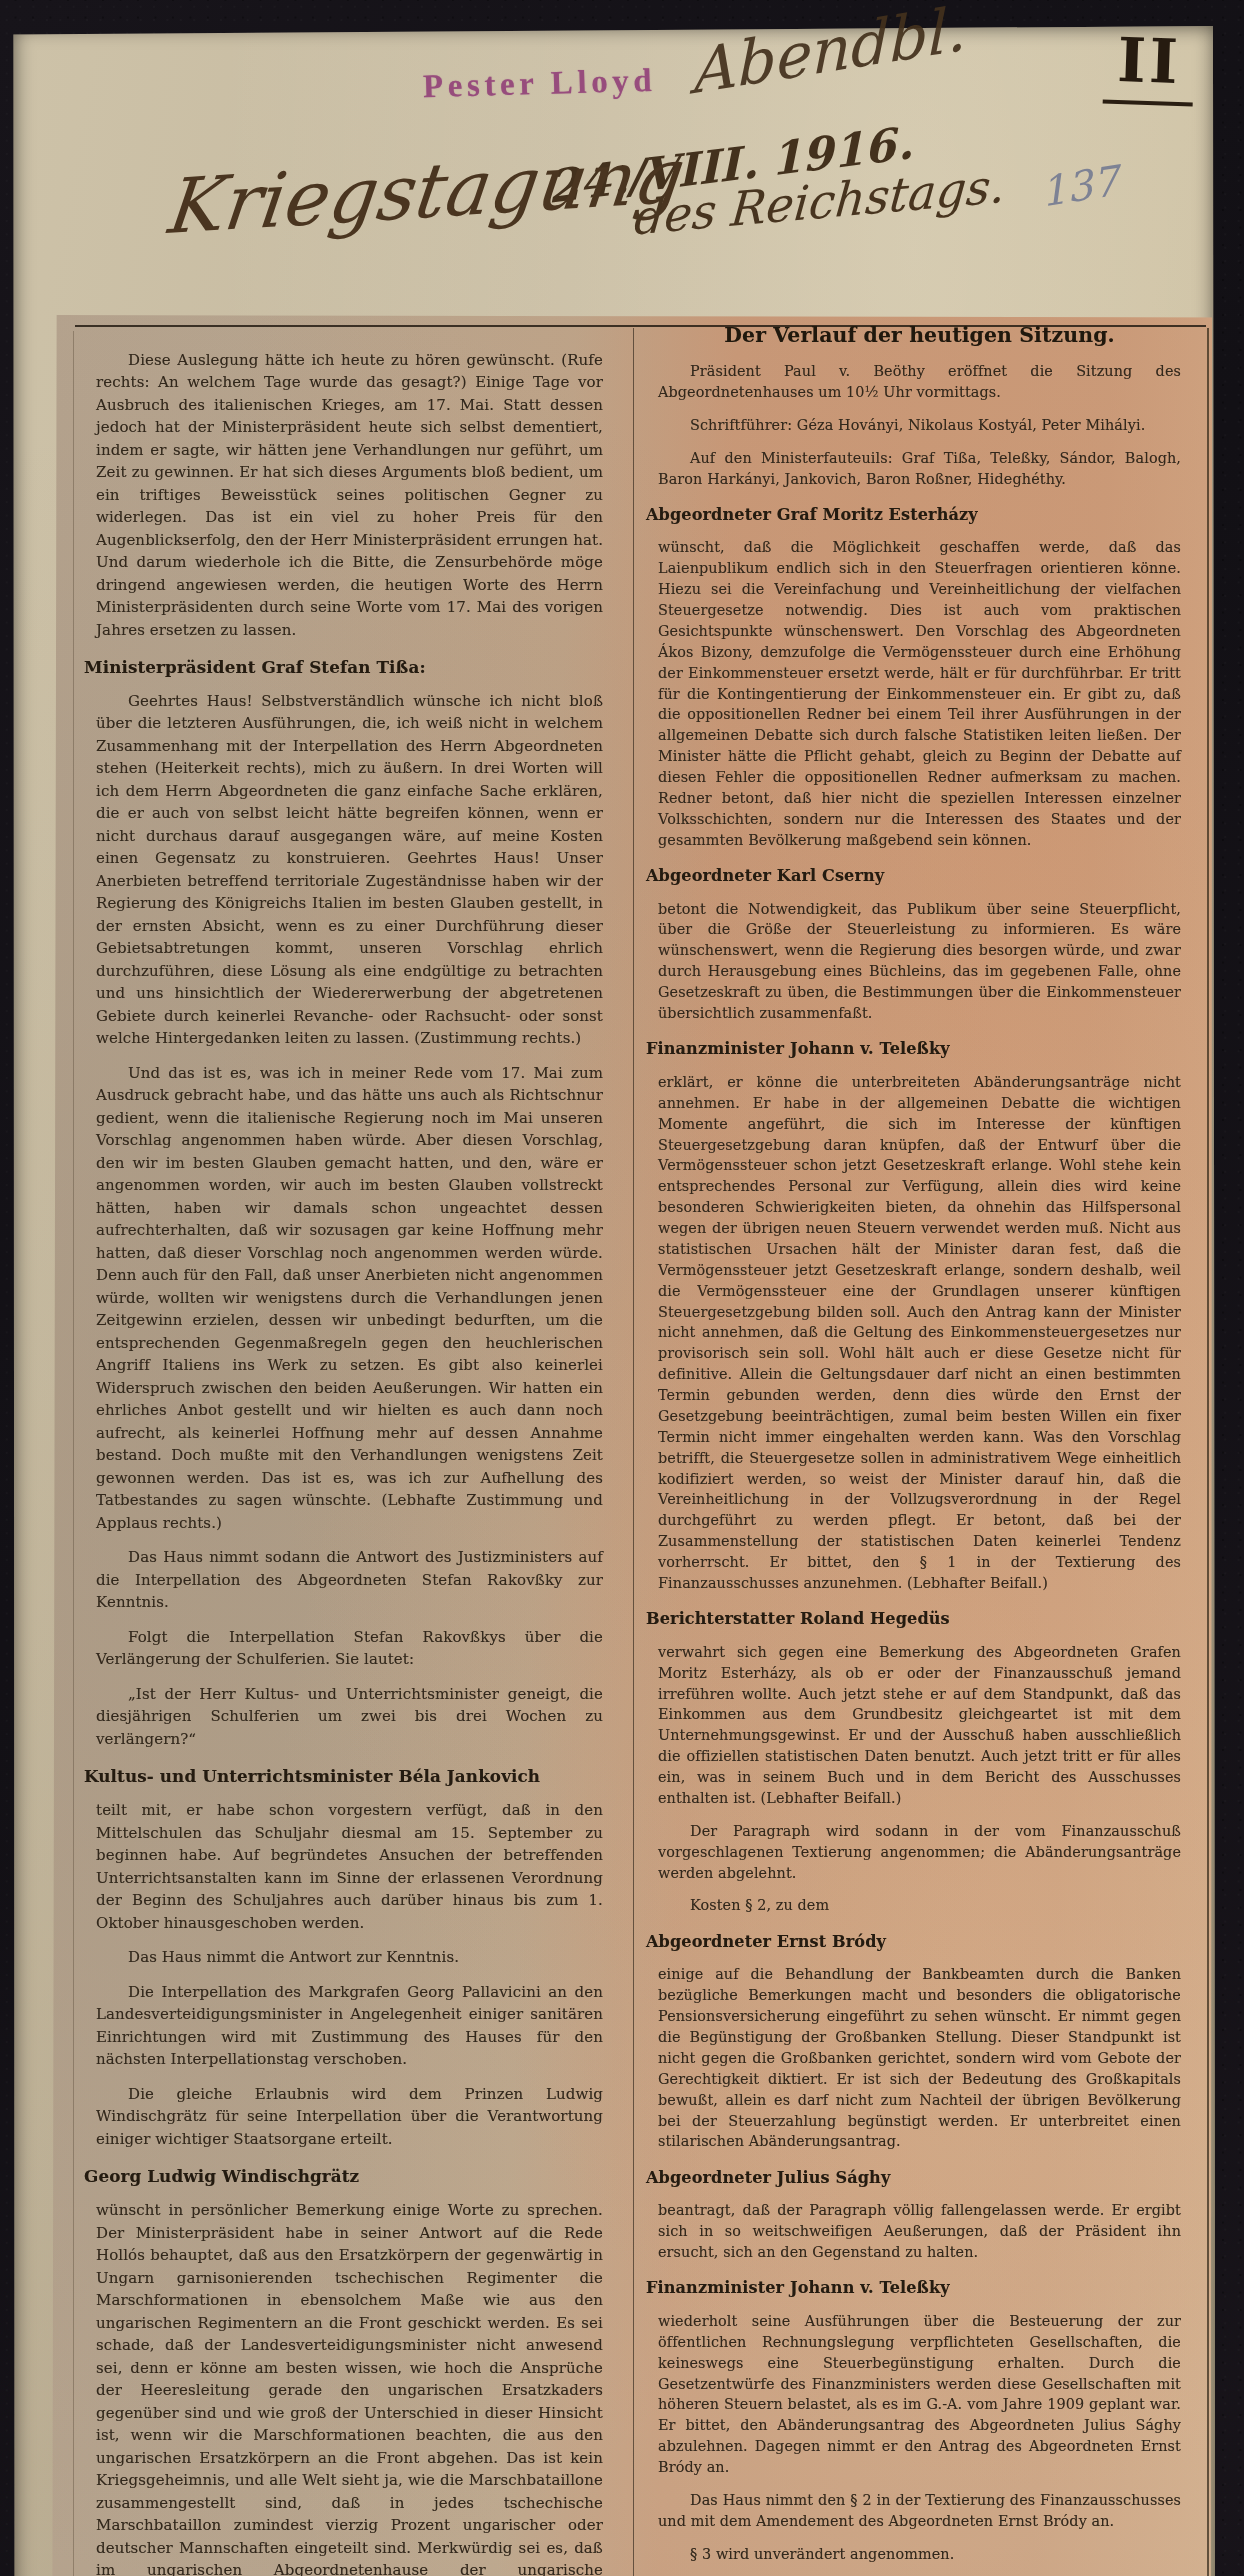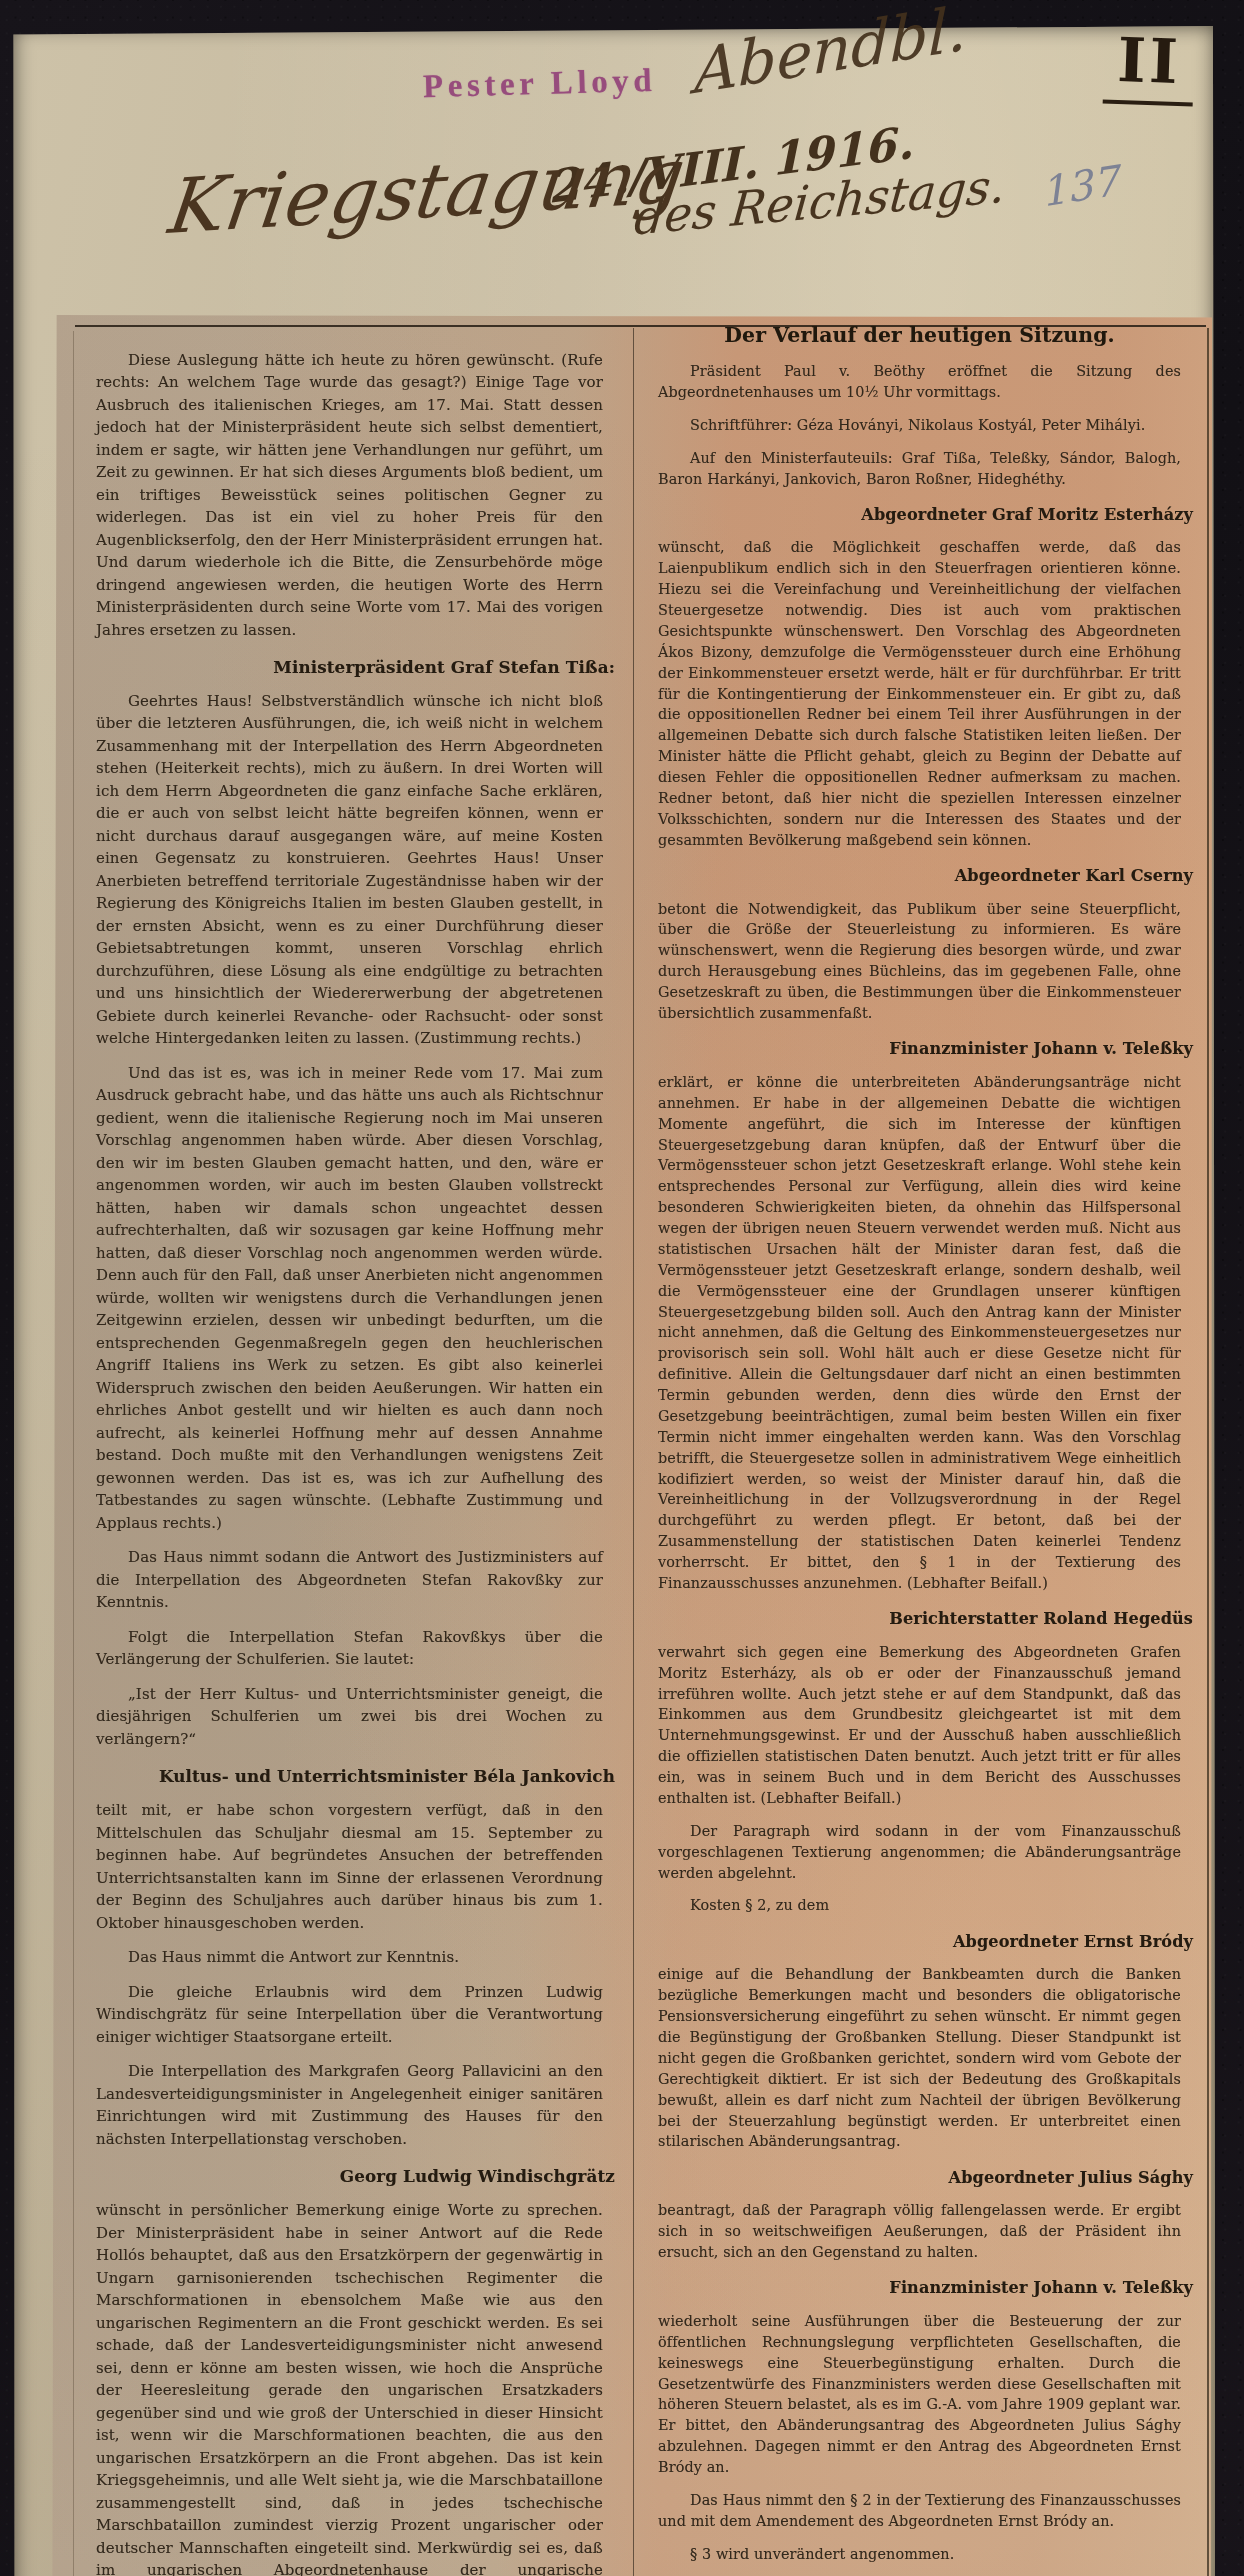--- a/index.html
+++ b/index.html
@@ -36,21 +36,21 @@
   .leftrule{position:absolute;left:20.6px;top:15.5px;width:1px;height:2442px;background:#4a3d2c;opacity:.35;}
   .rightrule{position:absolute;right:3.1px;top:13.4px;width:1.5px;height:2294px;background:#312617;opacity:.7;}
 
   .col{position:absolute;color:#32281c;}
   .col-left{left:32px;top:21.6px;width:531px;font-size:15px;line-height:1.5;}
   .col-right{left:594px;top:6px;width:547px;font-size:14.4px;line-height:1.45;}
   .blk{margin:12px;text-align:justify;letter-spacing:0.1px;
     text-shadow:0 0 0.5px rgba(48,38,25,0.35);}
   .blk.p,.blk.pq{text-indent:32px;}
   .blk.pq{font-style:normal;}
-  .blk.h{ text-align:right;font-weight:bold;font-size:1.12em;color:#241b10;
+  .blk.h{ text-align:left;font-weight:bold;font-size:1.12em;color:#241b10;
     margin:15.5px 0 12.4px;text-indent:0;line-height:1.25;}
   .blk.h1{text-align:center;font-weight:bold;font-size:1.42em;color:#20180d;
     margin:2.1px 0 13.4px;text-indent:0;line-height:1.2;}
 
   
   .hw{position:absolute;font-style:italic;color:#43311d;white-space:nowrap;
     font-family:"DejaVu Serif", serif;}
   .stamp{position:absolute;left:423px;top:65px;font-family:"Liberation Serif", serif;
     font-weight:bold;font-size:33px;letter-spacing:4.6px;color:rgba(148,70,122,0.88);
     transform:rotate(-1.6deg);text-shadow:0 0 1px rgba(148,70,122,0.55);}
@@ -88,22 +88,22 @@
         <div class="blk p">Diese Auslegung hätte ich heute zu hören gewünscht. (Rufe rechts: An welchem Tage wurde das gesagt?) Einige Tage vor Ausbruch des italienischen Krieges, am 17. Mai. Statt dessen jedoch hat der Ministerpräsident heute sich selbst dementiert, indem er sagte, wir hätten jene Verhandlungen nur geführt, um Zeit zu gewinnen. Er hat sich dieses Arguments bloß bedient, um ein triftiges Beweisstück seines politischen Gegner zu widerlegen. Das ist ein viel zu hoher Preis für den Augenblickserfolg, den der Herr Ministerpräsident errungen hat. Und darum wiederhole ich die Bitte, die Zensurbehörde möge dringend angewiesen werden, die heutigen Worte des Herrn Ministerpräsidenten durch seine Worte vom 17. Mai des vorigen Jahres ersetzen zu lassen.</div>
         <div class="blk h">Ministerpräsident Graf Stefan Tißa:</div>
         <div class="blk p">Geehrtes Haus! Selbstverständlich wünsche ich nicht bloß über die letzteren Ausführungen, die, ich weiß nicht in welchem Zusammenhang mit der Interpellation des Herrn Abgeordneten stehen (Heiterkeit rechts), mich zu äußern. In drei Worten will ich dem Herrn Abgeordneten die ganz einfache Sache erklären, die er auch von selbst leicht hätte begreifen können, wenn er nicht durchaus darauf ausgegangen wäre, auf meine Kosten einen Gegensatz zu konstruieren. Geehrtes Haus! Unser Anerbieten betreffend territoriale Zugeständnisse haben wir der Regierung des Königreichs Italien im besten Glauben gestellt, in der ernsten Absicht, wenn es zu einer Durchführung dieser Gebietsabtretungen kommt, unseren Vorschlag ehrlich durchzuführen, diese Lösung als eine endgültige zu betrachten und uns hinsichtlich der Wiedererwerbung der abgetretenen Gebiete durch keinerlei Revanche- oder Rachsucht- oder sonst welche Hintergedanken leiten zu lassen. (Zustimmung rechts.)</div>
         <div class="blk p">Und das ist es, was ich in meiner Rede vom 17. Mai zum Ausdruck gebracht habe, und das hätte uns auch als Richtschnur gedient, wenn die italienische Regierung noch im Mai unseren Vorschlag angenommen haben würde. Aber diesen Vorschlag, den wir im besten Glauben gemacht hatten, und den, wäre er angenommen worden, wir auch im besten Glauben vollstreckt hätten, haben wir damals schon ungeachtet dessen aufrechterhalten, daß wir sozusagen gar keine Hoffnung mehr hatten, daß dieser Vorschlag noch angenommen werden würde. Denn auch für den Fall, daß unser Anerbieten nicht angenommen würde, wollten wir wenigstens durch die Verhandlungen jenen Zeitgewinn erzielen, dessen wir unbedingt bedurften, um die entsprechenden Gegenmaßregeln gegen den heuchlerischen Angriff Italiens ins Werk zu setzen. Es gibt also keinerlei Widerspruch zwischen den beiden Aeußerungen. Wir hatten ein ehrliches Anbot gestellt und wir hielten es auch dann noch aufrecht, als keinerlei Hoffnung mehr auf dessen Annahme bestand. Doch mußte mit den Verhandlungen wenigstens Zeit gewonnen werden. Das ist es, was ich zur Aufhellung des Tatbestandes zu sagen wünschte. (Lebhafte Zustimmung und Applaus rechts.)</div>
         <div class="blk p">Das Haus nimmt sodann die Antwort des Justizministers auf die Interpellation des Abgeordneten Stefan Rakovßky zur Kenntnis.</div>
         <div class="blk p">Folgt die Interpellation Stefan Rakovßkys über die Verlängerung der Schulferien. Sie lautet:</div>
         <div class="blk pq">„Ist der Herr Kultus- und Unterrichtsminister geneigt, die diesjährigen Schulferien um zwei bis drei Wochen zu verlängern?“</div>
         <div class="blk h">Kultus- und Unterrichtsminister Béla Jankovich</div>
         <div class="blk p0">teilt mit, er habe schon vorgestern verfügt, daß in den Mittelschulen das Schuljahr diesmal am 15. September zu beginnen habe. Auf begründetes Ansuchen der betreffenden Unterrichtsanstalten kann im Sinne der erlassenen Verordnung der Beginn des Schuljahres auch darüber hinaus bis zum 1. Oktober hinausgeschoben werden.</div>
         <div class="blk p">Das Haus nimmt die Antwort zur Kenntnis.</div>
+        <div class="blk p">Die Interpellation des Markgrafen Georg Pallavicini an den Landesverteidigungsminister in Angelegenheit einiger sanitären Einrichtungen wird mit Zustimmung des Hauses für den nächsten Interpellationstag verschoben.</div>
         <div class="blk p">Die gleiche Erlaubnis wird dem Prinzen Ludwig Windischgrätz für seine Interpellation über die Verantwortung einiger wichtiger Staatsorgane erteilt.</div>
-        <div class="blk p">Die Interpellation des Markgrafen Georg Pallavicini an den Landesverteidigungsminister in Angelegenheit einiger sanitären Einrichtungen wird mit Zustimmung des Hauses für den nächsten Interpellationstag verschoben.</div>
         <div class="blk h">Georg Ludwig Windischgrätz</div>
         <div class="blk p0">wünscht in persönlicher Bemerkung einige Worte zu sprechen. Der Ministerpräsident habe in seiner Antwort auf die Rede Hollós behauptet, daß aus den Ersatzkörpern der gegenwärtig in Ungarn garnisonierenden tschechischen Regimenter die Marschformationen in ebensolchem Maße wie aus den ungarischen Regimentern an die Front geschickt werden. Es sei schade, daß der Landesverteidigungsminister nicht anwesend sei, denn er könne am besten wissen, wie hoch die Ansprüche der Heeresleitung gerade den ungarischen Ersatzkaders gegenüber sind und wie groß der Unterschied in dieser Hinsicht ist, wenn wir die Marschformationen beachten, die aus den ungarischen Ersatzkörpern an die Front abgehen. Das ist kein Kriegsgeheimnis, und alle Welt sieht ja, wie die Marschbataillone zusammengestellt sind, daß in jedes tschechische Marschbataillon zumindest vierzig Prozent ungarischer oder deutscher Mannschaften eingeteilt sind. Merkwürdig sei es, daß im ungarischen Abgeordnetenhause der ungarische Ministerpräsident sich so schwer davon überzeugen lasse, daß unsere Blutopfer wirklich so groß sind und die Verhältniszahl der ungarischen Truppen um so vieles größer als bei anderen Truppen ist. (So ist's! Applaus links.)</div>
         <div class="blk h">Ministerpräsident Graf Stefan Tißa:</div>
         <div class="blk p">Geehrtes Haus! In eine ins einzelne gehende Detaillierung dieser Frage dürfen wir uns wirklich nicht einlassen. (Zustimmung rechts.) Den Herrn Abgeordneten mache ich bloß darauf aufmerksam, daß niemand die in diesem Kriege entfalteten Kraftanstrengungen der ungarischen Nation mit stolzerem Herzen anerkennt, als ich. Andererseits aber bleibt die Wahrheit immer die Wahrheit und diese tschechischen Ersatzkörper schicken genau so viele Männer ins Feuer, wie die unsrigen. (Lebhafte Zustimmung rechts.)</div>
       </div>
     <div class="col col-right">
         <div class="blk h1">Der Verlauf der heutigen Sitzung.</div>
         <div class="blk p">Präsident Paul v. Beöthy eröffnet die Sitzung des Abgeordnetenhauses um 10½ Uhr vormittags.</div>
         <div class="blk p">Schriftführer: Géza Hoványi, Nikolaus Kostyál, Peter Mihályi.</div>
         <div class="blk p">Auf den Ministerfauteuils: Graf Tißa, Teleßky, Sándor, Balogh, Baron Harkányi, Jankovich, Baron Roßner, Hideghéthy.</div>

